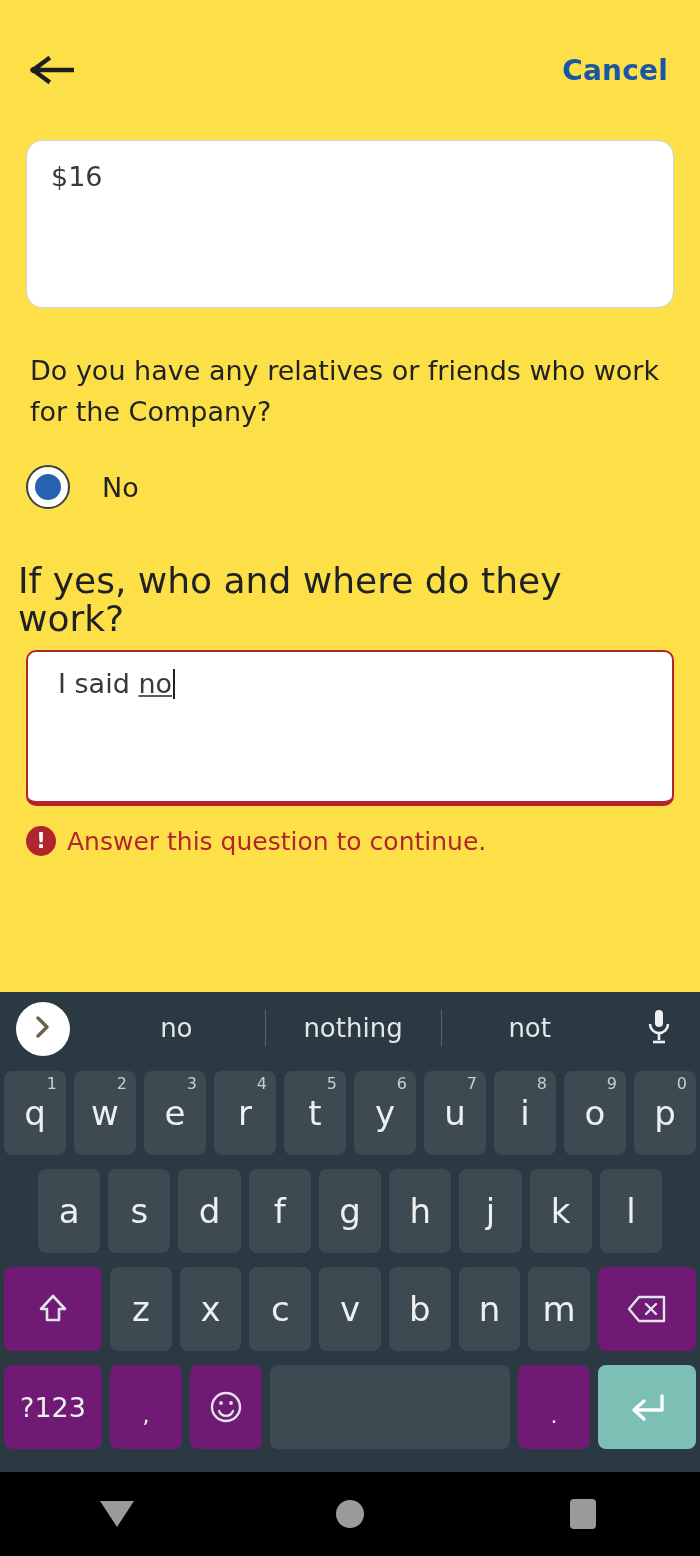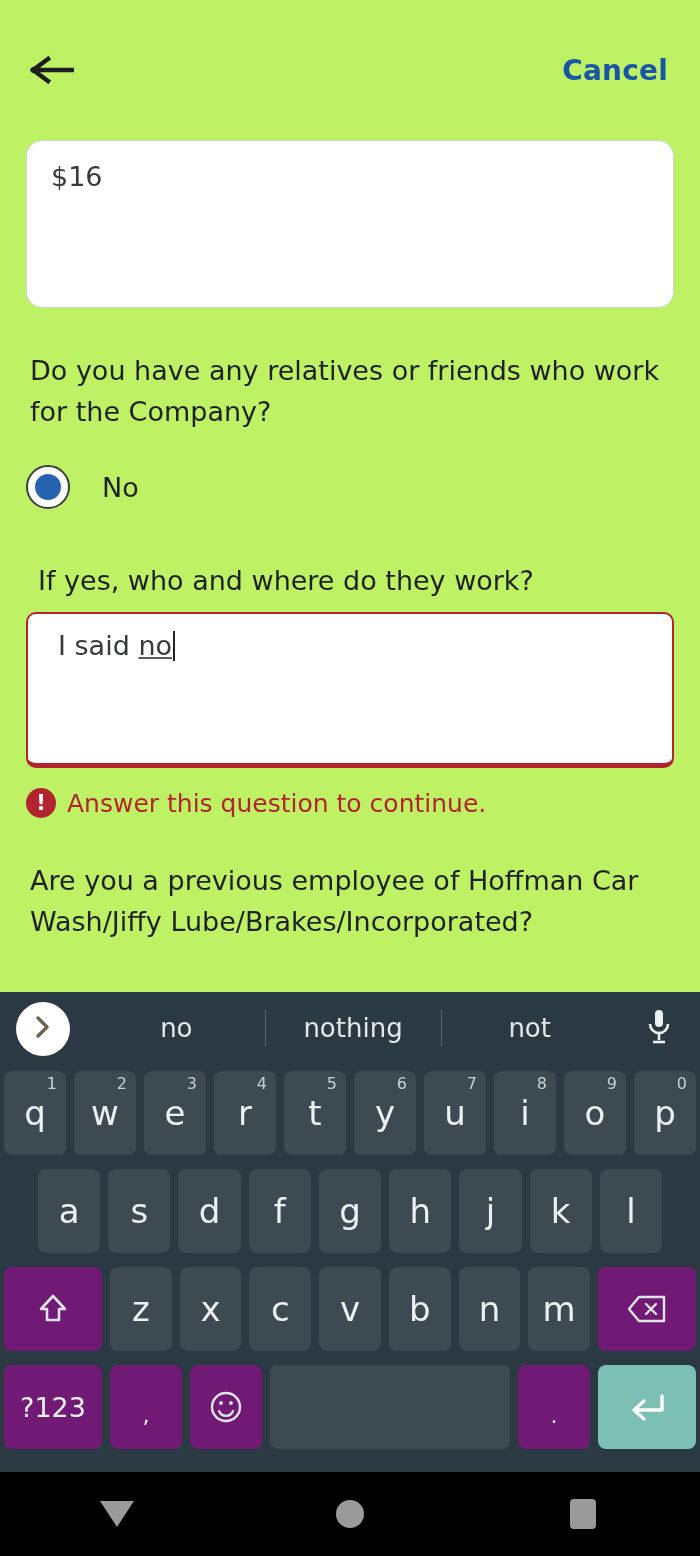--- a/index.html
+++ b/index.html
@@ -19,21 +19,21 @@
     background: #ffffff;
     overflow: hidden;
   }
 
   
   .form-area {
     position: absolute;
     left: 0; top: 0;
     width: 700px;
     height: 992px;
-    background: #bef264;
+    background: #fde047;
     overflow: hidden;
   }
 
   .topbar {
     position: relative;
     height: 140px;
     display: flex;
     align-items: center;
     justify-content: space-between;
     padding: 0 30px 0 26px;
@@ -103,22 +103,22 @@
   }
   .radio.checked .dot { display: block; }
 
   .radio-label {
     margin-left: 32px;
     font-size: 27px;
     color: #1f2124;
   }
 
   .question2 {
-    margin: 38px 30px 12px 38px;
-    font-size: 27px;
+    margin: 38px 30px 12px 18px;
+    font-size: 36px;
     line-height: 38px;
     color: #1f2124;
   }
 
   .field-box.error {
     margin: 0 26px;
     height: 156px;
     border: 2px solid #b3252e;
     border-bottom-width: 5px;
     border-radius: 10px;
@@ -336,24 +336,20 @@
 
     <div class="field-box error">
       <span>I said </span><span class="composing">no</span><span class="caret"></span>
     </div>
 
     <div class="error-row">
       <div class="error-icon">!</div>
       <div class="error-text">Answer this question to continue.</div>
     </div>
 
-    <div class="question3">
-      <span>Are you a previous employee of Hoffman Car</span><br>
-      <span>Wash/Jiffy Lube/Brakes/Incorporated?</span>
-    </div>
   </div>
 
   <div class="keyboard">
 
     <div class="suggest-bar">
       <div class="expand-btn">
         <span>
           <svg width="22" height="26" viewBox="0 0 22 26">
             <path d="M6 4 L15 13 L6 22" stroke="#6b6250" stroke-width="3.4" fill="none" stroke-linecap="round" stroke-linejoin="round"></path>
           </svg>

